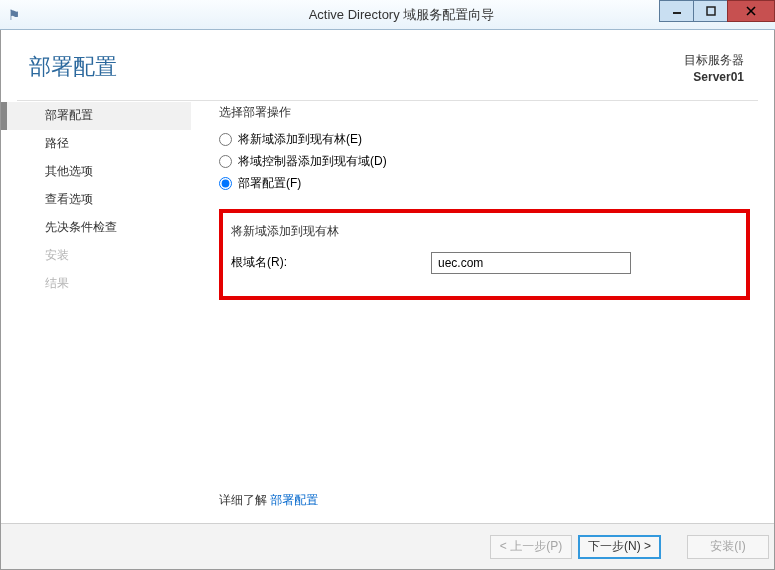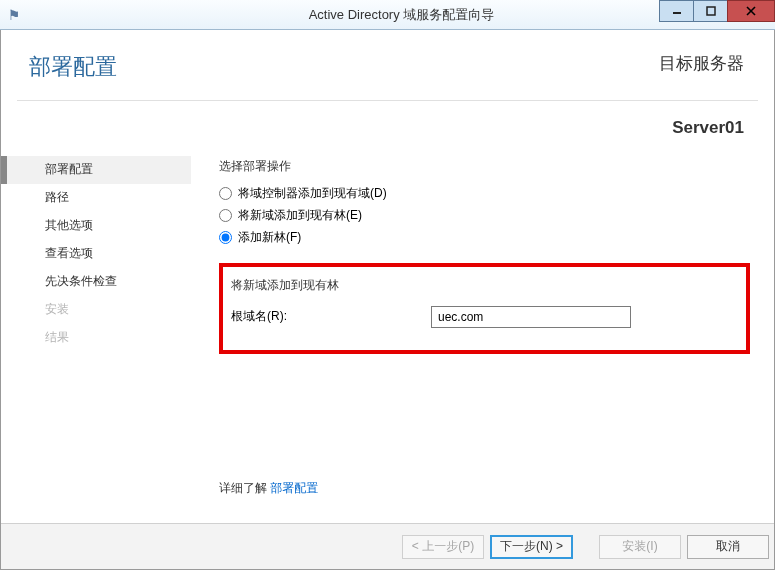--- a/index.html
+++ b/index.html
@@ -73,24 +73,24 @@
       padding: 22px 30px 8px 28px;
     }
     .page-title {
       color: #2b689d;
       font-size: 22px;
       font-weight: normal;
     }
     .target {
       text-align: right;
       color: #333;
-      font-size: 17px;
+      font-size: 12px;
       line-height: 1.4;
     }
-    .target .tname { font-weight: bold; margin-top: 40px; }
+    .target .tname { font-weight: bold; }
     .body {
       display: flex;
       padding: 4px 0 0 0;
     }
     .sidebar {
       width: 190px;
       padding: 4px 0 0 0;
     }
     .side-item {
       height: 28px;
@@ -137,21 +137,21 @@
       width: 200px;
       height: 22px;
       border: 1px solid #7a7a7a;
       padding: 0 6px;
       font-size: 12px;
       font-family: inherit;
     }
     .link-text { color: #0066cc; cursor: pointer; }
     .link-area {
       position: absolute;
-      bottom: 72px;
+      bottom: 60px;
       left: 218px;
       color: #333;
       font-size: 12px;
     }
     .footer {
       position: absolute;
       left: 0; right: 0; bottom: 0;
       height: 46px;
       border-top: 1px solid #d0d0d0;
       background: #f3f3f3;
@@ -248,29 +248,29 @@
       <div class="side-item disabled">
           <span>结果</span>
         </div>
     </div>
 
     <div class="main">
       <div class="sec-label">选择部署操作</div>
 
       <div class="radio-row">
         <input type="radio" name="op" style="">
-        <label>将域控制器添加到现有域(D)</label>
+        <label>将新域添加到现有林(E)</label>
       </div>
       <div class="radio-row">
         <input type="radio" name="op" style="">
-        <label>将新域添加到现有林(E)</label>
+        <label>将域控制器添加到现有域(D)</label>
       </div>
       <div class="radio-row">
         <input type="radio" name="op" checked="" style="">
-        <label>添加新林(F)</label>
+        <label>部署配置(F)</label>
       </div>
 
       <div class="highlight-box">
         <div class="sub-label">将新域添加到现有林</div>
         <div class="field-row">
           <div class="flabel">根域名(R):</div>
           <input type="text" value="uec.com" style="">
         </div>
       </div>
     </div>
@@ -285,17 +285,14 @@
     <button class="footer-btn disabled">
         <span>&lt; 上一步(P)</span>
       </button>
     <button class="footer-btn default">
         <span>下一步(N) &gt;</span>
       </button>
     <span class="footer-gap"></span>
     <button class="footer-btn disabled">
         <span>安装(I)</span>
       </button>
-    <button class="footer-btn">
-        <span>取消</span>
-      </button>
   </div>
 </div>
 
 </body></html>

